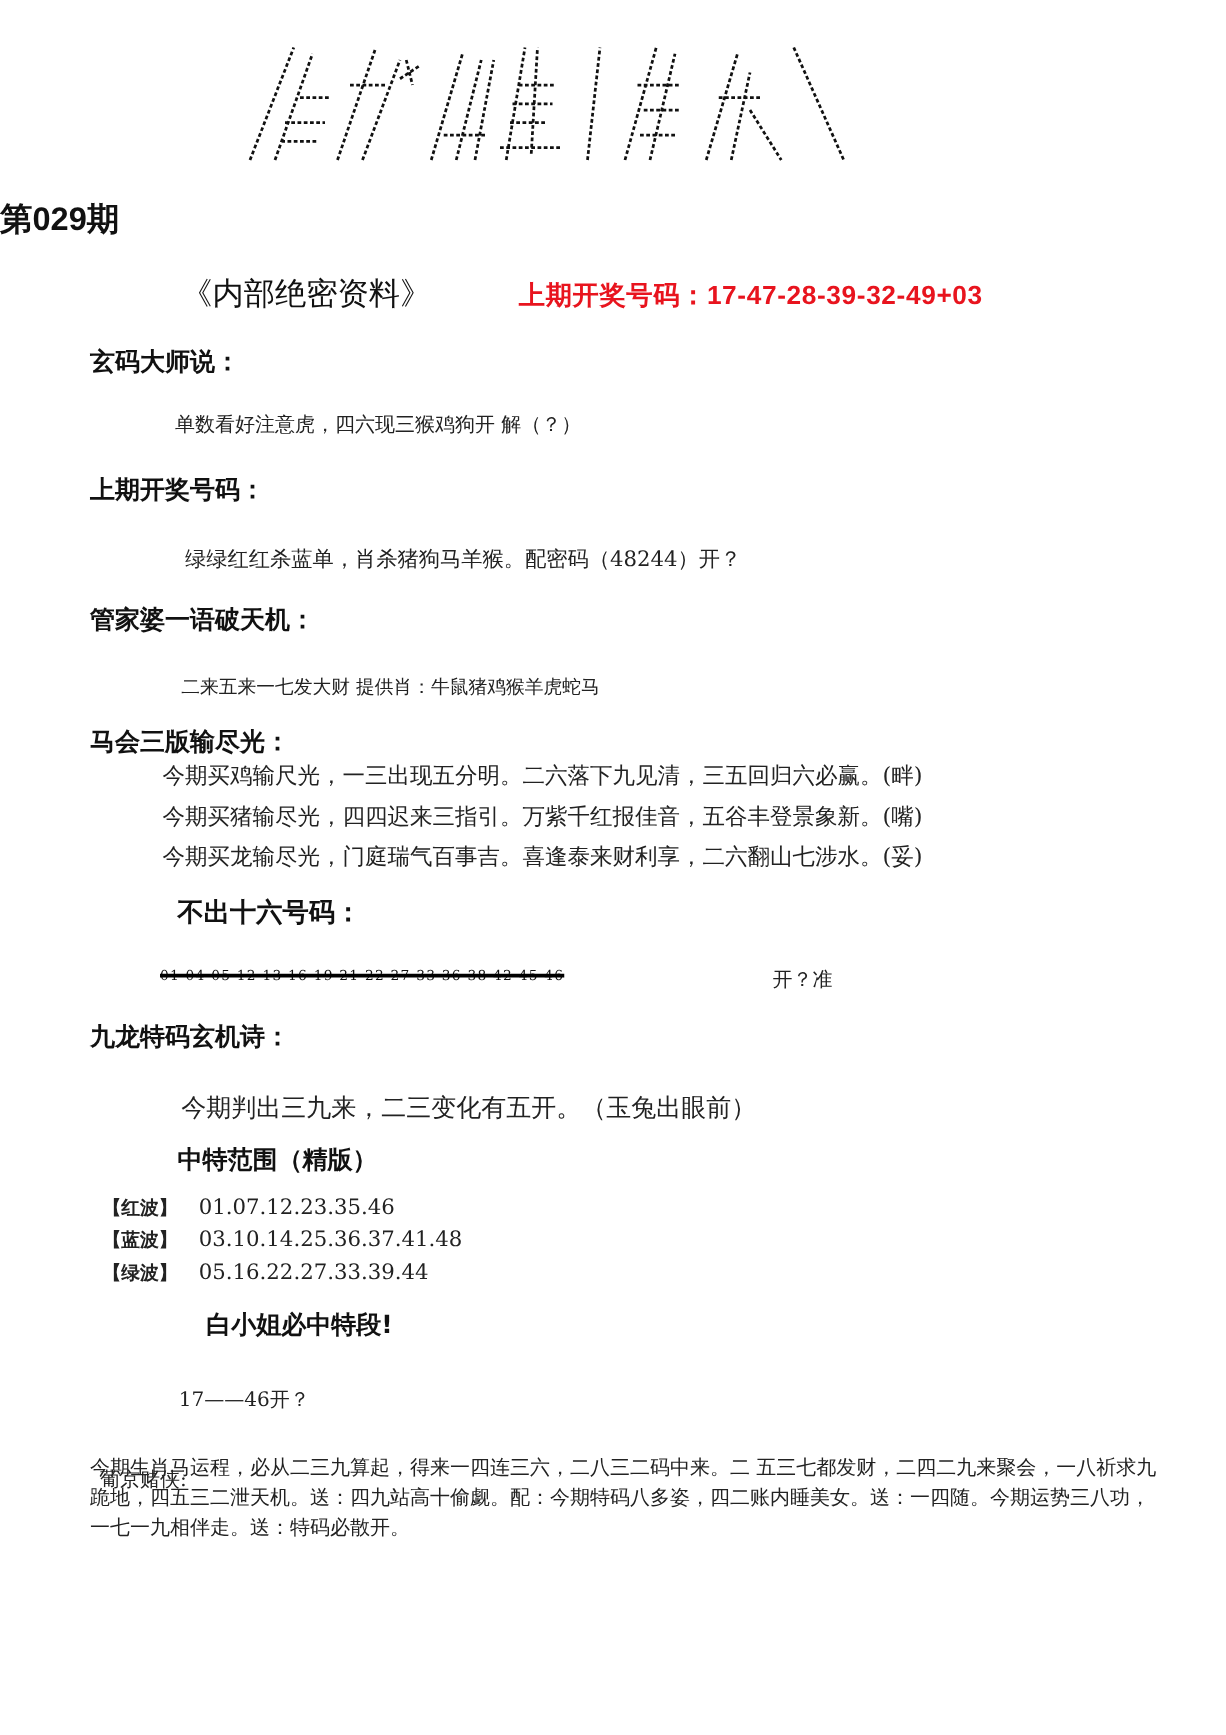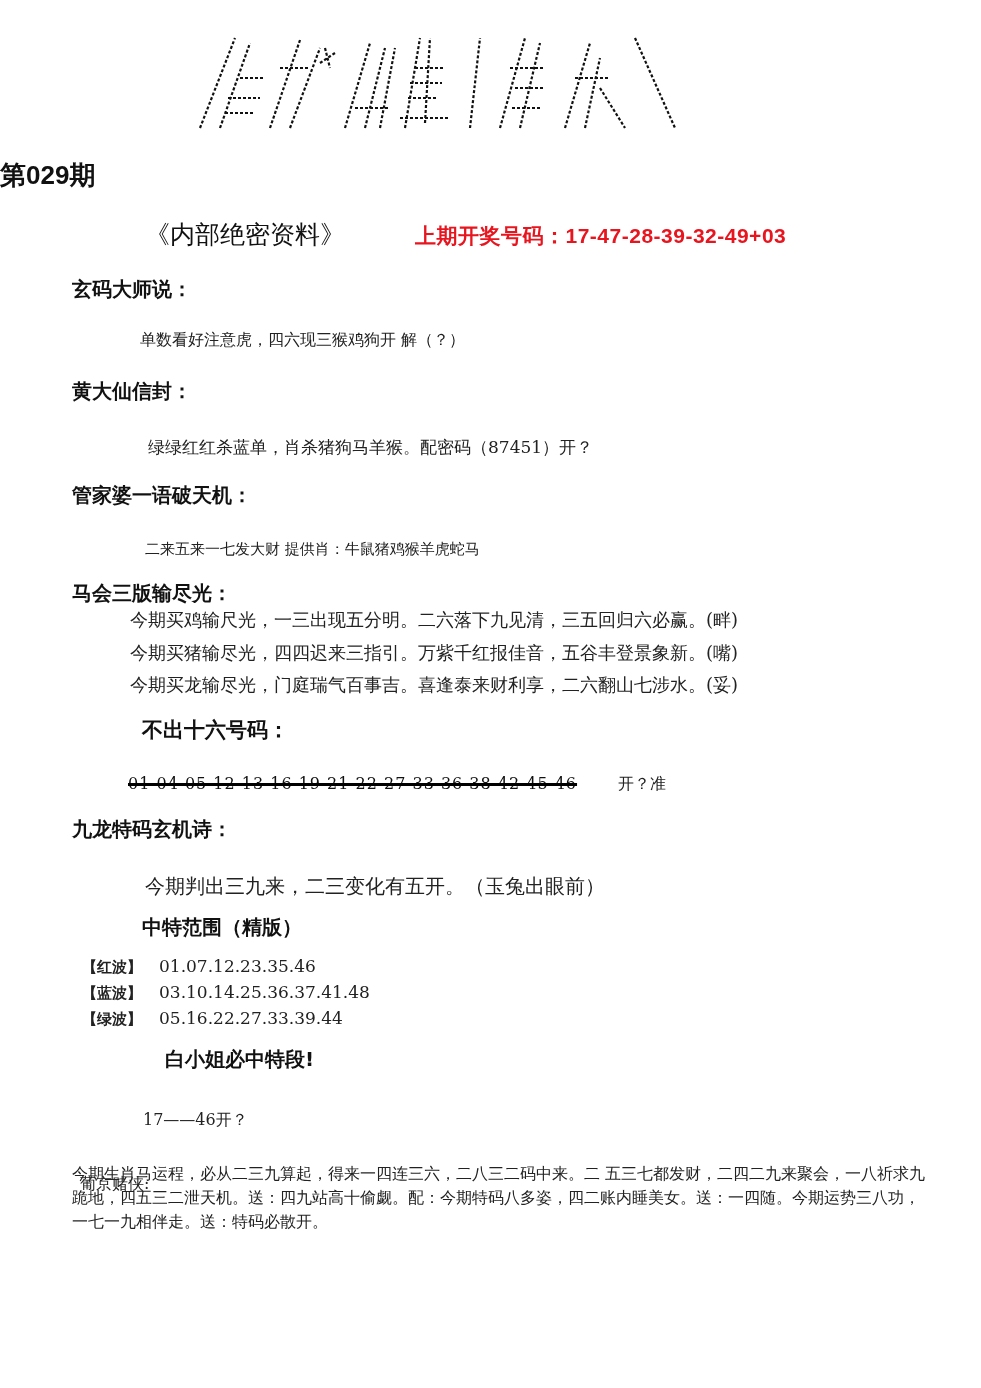--- a/index.html
+++ b/index.html
@@ -8,21 +8,21 @@
   .abs { position:absolute; white-space:nowrap; }
   .banner { left:180px; top:28px; width:600px; height:110px; }
   .banner svg { width:100%; height:100%; }
   .issue { left:0; width:981px; top:158px; 
            font-family:"Liberation Sans", sans-serif; font-weight:bold; font-size:26px; color:#111; }
   .secret { left:145px; top:218px; font-size:25px; font-family:"DejaVu Serif", serif; }
   .last-draw { left:415px; top:222px; font-size:21px; color:#e8141e; font-family:"Liberation Sans", sans-serif; font-weight:bold; letter-spacing:0.5px; }
   .heading { font-family:"DejaVu Sans", sans-serif; font-weight:bold; font-size:20px; color:#111; }
   .body-text { font-size:16px; color:#222; }
   .line18 { font-size:18px; color:#222; }
-  .struck { text-decoration:line-through; text-decoration-thickness:3px; text-decoration-color:#000; font-size:16px; letter-spacing:1px; }
+  .struck { text-decoration:line-through; text-decoration-thickness:3px; text-decoration-color:#000; font-size:11px; letter-spacing:1px; }
   .wave { font-size:17px; color:#222; }
   .wave .tag { font-weight:bold; font-size:15px; margin-right:17px; }
   .para { left:72px; top:1162px; width:860px; font-size:16px; line-height:24px; white-space:normal; color:#222; }
 </style>
 </head>
 <body>
 
 <div class="abs banner">
   <svg viewBox="0 0 600 110">
     <g stroke="#111" stroke-width="2.2" fill="none" stroke-dasharray="3 2">
@@ -40,22 +40,22 @@
 </div>
 
 <div class="abs issue">第029期</div>
 
 <div class="abs secret">《内部绝密资料》</div>
 <div class="abs last-draw">上期开奖号码：17-47-28-39-32-49+03</div>
 
 <div class="abs heading" style="left:72px; top:276px;text-align:center;">玄码大师说：</div>
 <div class="abs body-text" style="left:140px; top:330px;">单数看好注意虎，四六现三猴鸡狗开 解（？）</div>
 
-<div class="abs heading" style="left:72px; top:378px;">黄大仙信封：</div>
-<div class="abs body-text" style="left:148px; top:436px; font-size:17px;">绿绿红红杀蓝单，肖杀猪狗马羊猴。配密码（87451）开？</div>
+<div class="abs heading" style="left:72px; top:378px;">上期开奖号码：</div>
+<div class="abs body-text" style="left:148px; top:436px; font-size:17px;">绿绿红红杀蓝单，肖杀猪狗马羊猴。配密码（48244）开？</div>
 
 <div class="abs heading" style="left:72px; top:482px;">管家婆一语破天机：</div>
 <div class="abs body-text" style="left:145px; top:540px; font-size:15px;">二来五来一七发大财 提供肖：牛鼠猪鸡猴羊虎蛇马</div>
 
 <div class="abs heading" style="left:72px; top:580px;">马会三版输尽光：</div>
 <div class="abs line18" style="left:130px; top:608px;">今期买鸡输尺光，一三出现五分明。二六落下九见清，三五回归六必赢。(畔)</div>
 <div class="abs line18" style="left:130px; top:641px;">今期买猪输尽光，四四迟来三指引。万紫千红报佳音，五谷丰登景象新。(嘴)</div>
 <div class="abs line18" style="left:130px; top:673px;">今期买龙输尽光，门庭瑞气百事吉。喜逢泰来财利享，二六翻山七涉水。(妥)</div>
 
 <div class="abs heading" style="left:142px; top:716px; font-size:21px;">不出十六号码：</div>

